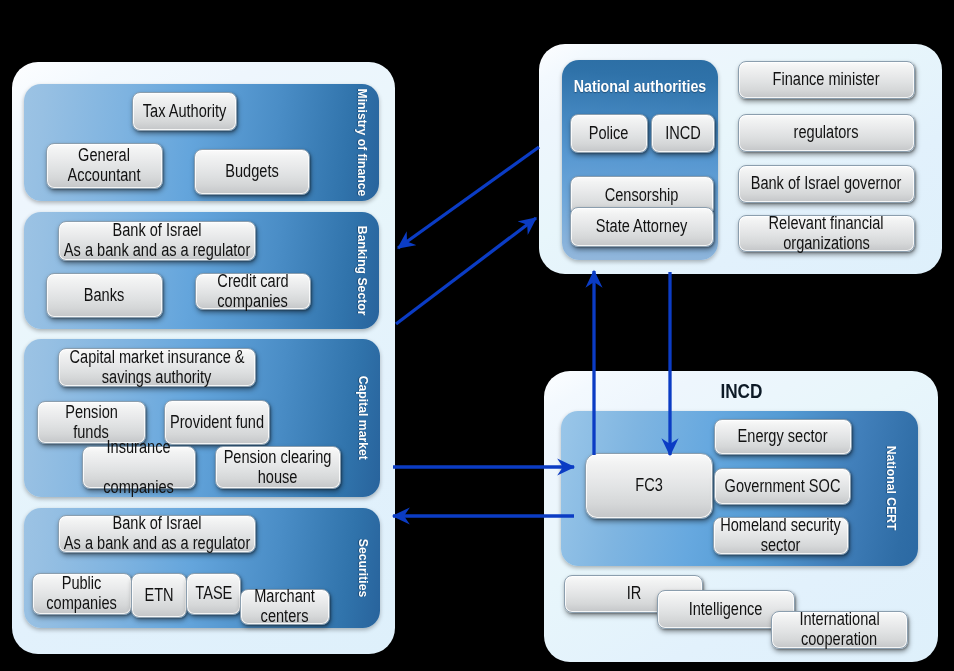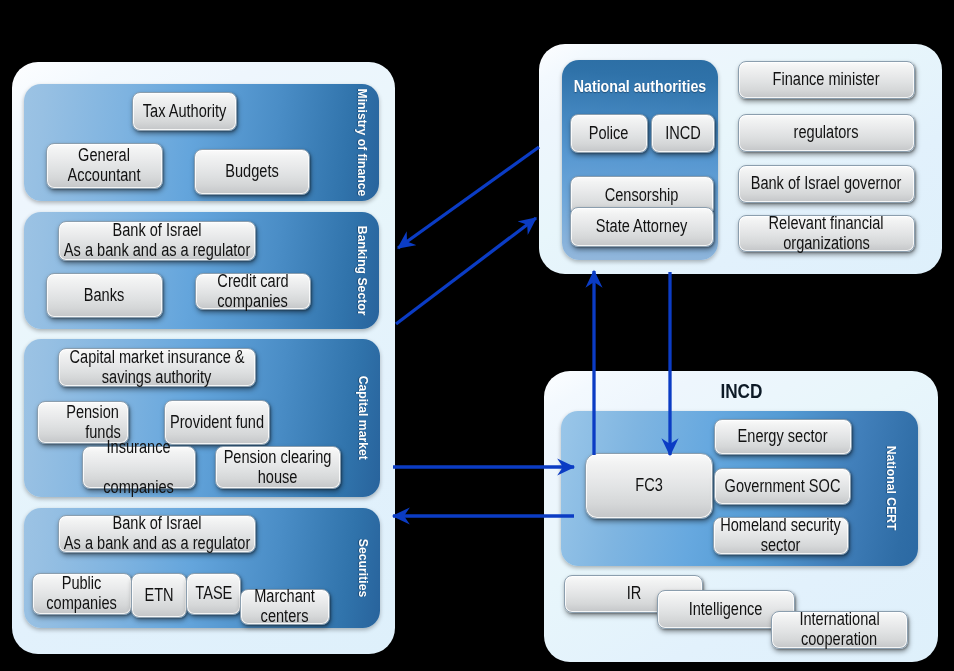--- a/index.html
+++ b/index.html
@@ -84,21 +84,21 @@
     </div>
 
   <div class="panel" style="left:24px;top:339px;width:356px;height:158px;"></div>
   <div class="vlabel" style="left:348px;top:339px;width:30px;height:158px;">
       <span>Capital market</span>
     </div>
   <div class="node" style="left:58px;top:348px;width:198px;height:39px;">
       <span class="t">Capital market insurance &amp;</span>
       <span class="t">savings authority</span>
     </div>
-  <div class="node" style="left:37px;top:401px;width:92px;height:43px;align-items:flex-end;">
+  <div class="node" style="left:37px;top:401px;width:109px;height:43px;">
       <span class="t">Pension</span>
       <span class="t">funds</span>
     </div>
   <div class="node" style="left:164px;top:400px;width:106px;height:45px;">
       <span class="t">Provident fund</span>
     </div>
   <div class="node" style="left:82px;top:446px;width:114px;height:43px;gap:20px;">
       <span class="t">Insurance</span>
       <span class="t">companies</span>
     </div>

